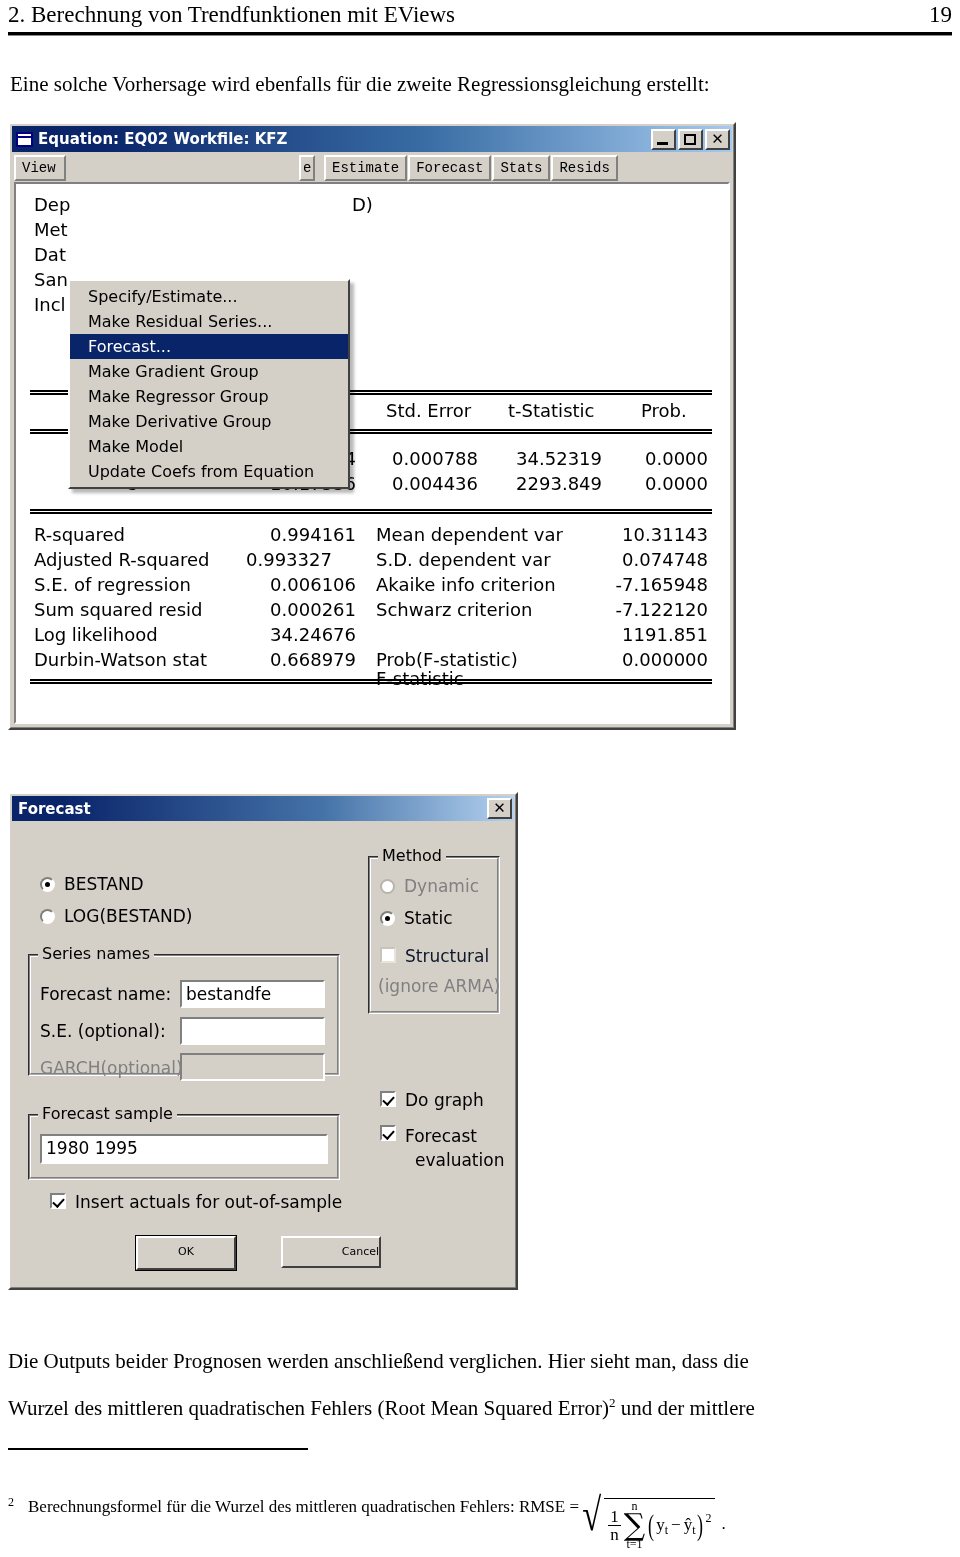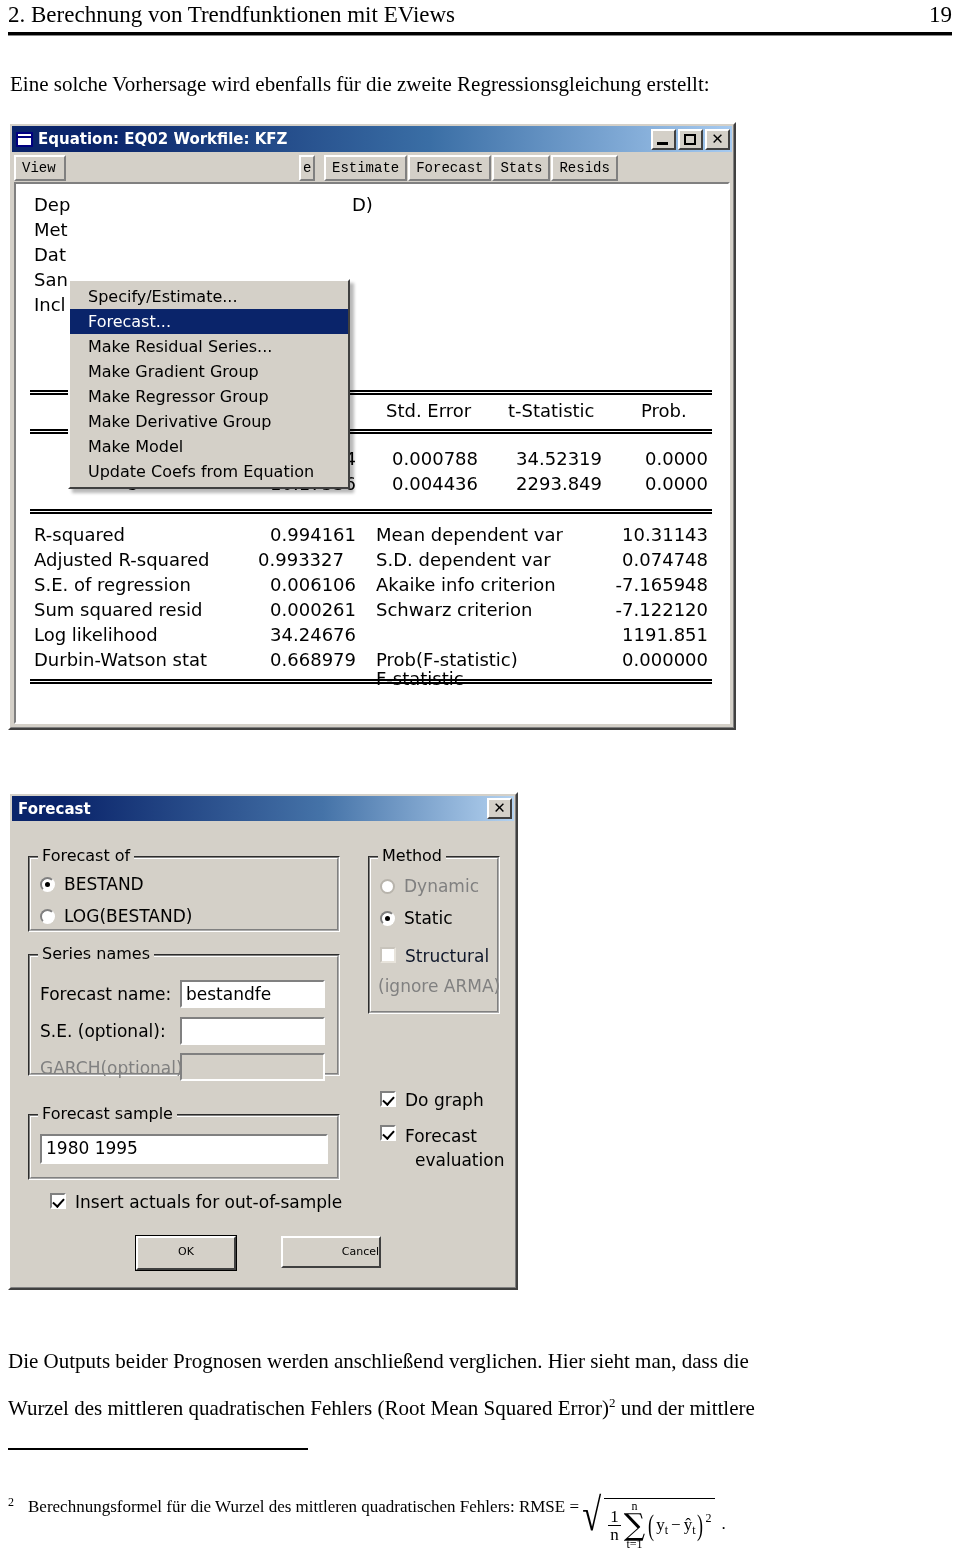--- a/index.html
+++ b/index.html
@@ -563,21 +563,21 @@
 
     <div class="eq-dblrule" style="left:14px; width:682px; top:325px;"></div>
 
     <div>
       <div class="mono-row" style="left:18px;  top:338px;">R-squared</div>
       <div class="mono-row" style="left:230px; top:338px; width:110px; text-align:right;">0.994161</div>
       <div class="mono-row" style="left:360px; top:338px;">Mean dependent var</div>
       <div class="mono-row" style="left:580px; top:338px; width:112px; text-align:right;">10.31143</div>
 
       <div class="mono-row" style="left:18px;  top:363px;">Adjusted R-squared</div>
-      <div class="mono-row" style="left:230px; top:363px; width:110px; text-align:center;">0.993327</div>
+      <div class="mono-row" style="left:230px; top:363px; width:110px; text-align:left;">0.993327</div>
       <div class="mono-row" style="left:360px; top:363px;">S.D. dependent var</div>
       <div class="mono-row" style="left:580px; top:363px; width:112px; text-align:right;">0.074748</div>
 
       <div class="mono-row" style="left:18px;  top:388px;">S.E. of regression</div>
       <div class="mono-row" style="left:230px; top:388px; width:110px; text-align:right;">0.006106</div>
       <div class="mono-row" style="left:360px; top:388px;">Akaike info criterion</div>
       <div class="mono-row" style="left:580px; top:388px; width:112px; text-align:right;">-7.165948</div>
 
       <div class="mono-row" style="left:18px;  top:413px;">Sum squared resid</div>
       <div class="mono-row" style="left:230px; top:413px; width:110px; text-align:right;">0.000261</div>
@@ -593,44 +593,41 @@
       <div class="mono-row" style="left:230px; top:463px; width:110px; text-align:right;">0.668979</div>
       <div class="mono-row" style="left:360px; top:463px;">Prob(F-statistic)</div>
       <div class="mono-row" style="left:580px; top:463px; width:112px; text-align:right;">0.000000</div>
     </div>
 
     <div class="eq-dblrule" style="left:14px; width:682px; top:495px;"></div>
   </div>
 
   <div class="menu" style="left:58px; top:155px; width:282px;">
     <div class="menu-item">Specify/Estimate...</div>
+    <div class="menu-item">Make Residual Series...</div>
     <div class="menu-item sel">Forecast...</div>
-    <div class="menu-item">Make Residual Series...</div>
     <div class="menu-item">Make Gradient Group</div>
     <div class="menu-item">Make Regressor Group</div>
     <div class="menu-item">Make Derivative Group</div>
     <div class="menu-item">Make Model</div>
     <div class="menu-item">Update Coefs from Equation</div>
   </div>
 </div>
 
 <div class="win" style="left:8px; top:792px; width:510px; height:498px;">
   <div class="win-inner"></div>
 
   <div class="dlg-title">
     <div class="t">Forecast</div>
     <div style="flex:1 1 auto;"></div>
     <div class="tb-btn close">✕</div>
   </div>
 
   <div class="dlg-body">
 
-    <div class="grp" style="left:18px; top:62px; width:312px; height:76px;">
-      <div class="grp-label">Forecast of</div>
-    </div>
     <div class="radio" style="left:30px; top:80px;">
       <span class="rd on"></span>
       <span>BESTAND</span>
     </div>
     <div class="radio" style="left:30px; top:112px;">
       <span class="rd"></span>
       <span>LOG(BESTAND)</span>
     </div>
 
     <div class="grp" style="left:18px; top:160px; width:312px; height:122px;">

